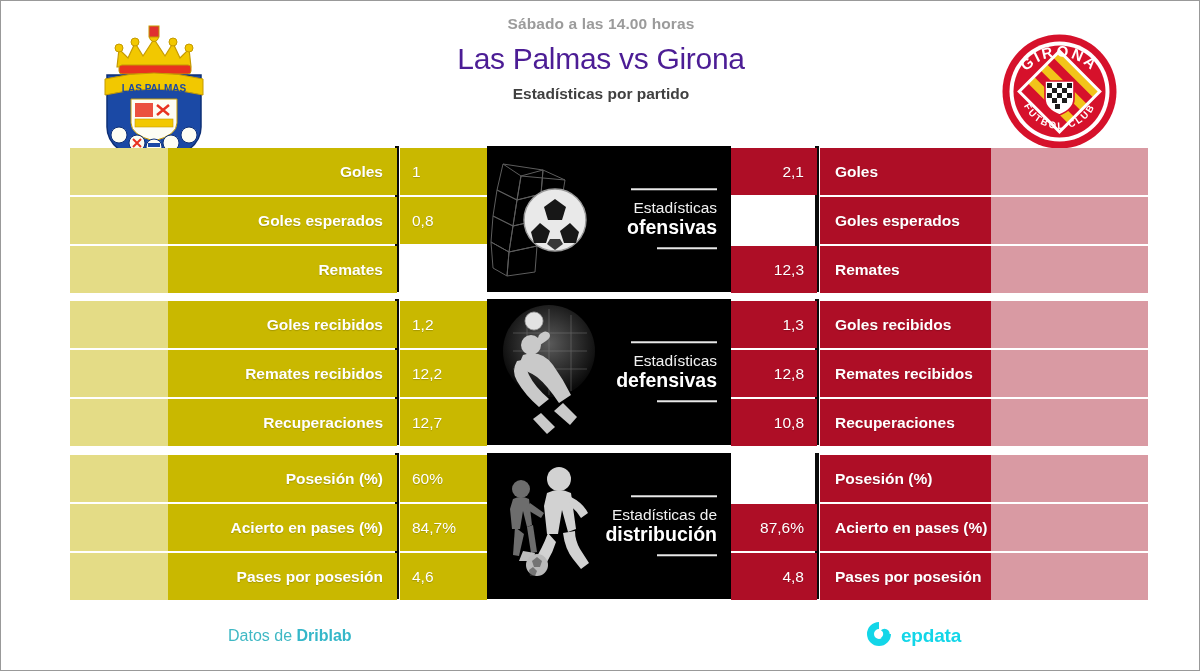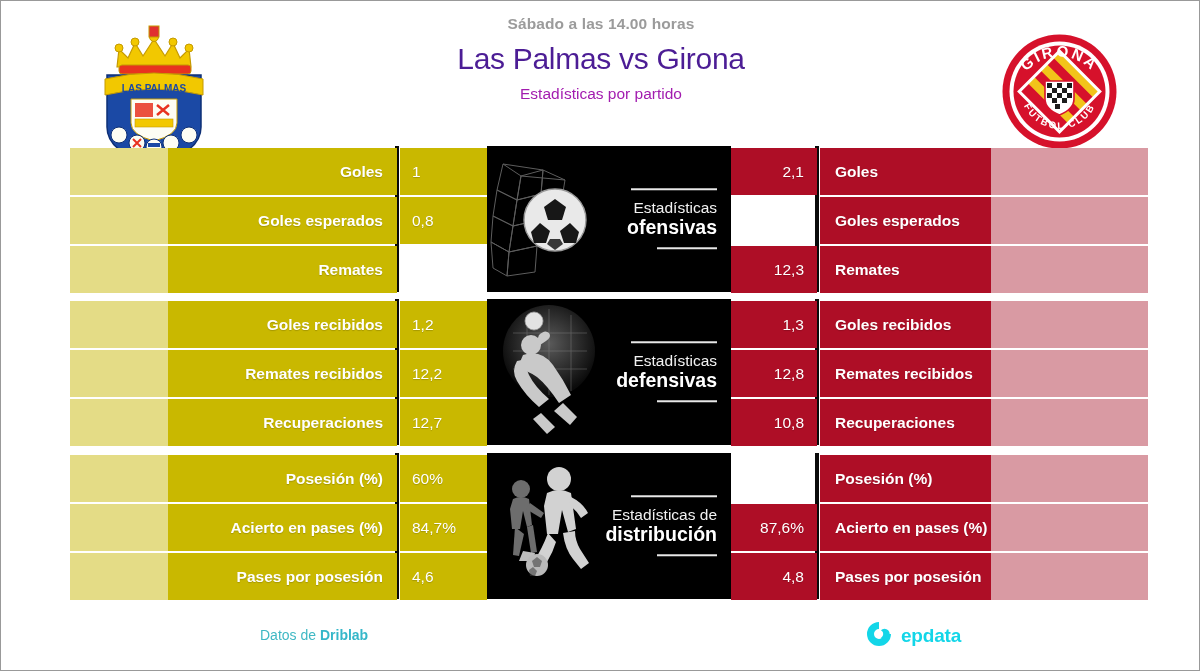--- a/index.html
+++ b/index.html
@@ -9,21 +9,21 @@
     font-family:"Liberation Sans", sans-serif;
     position:relative; overflow:hidden;
     border:1px solid #999;
   }
 
   
   .header { position:absolute; left:0; top:0; width:1200px; height:145px; }
   .hdr-center { position:absolute; left:300px; top:14px; width:600px; text-align:center; }
   .kickoff { font-size:15.5px; font-weight:bold; color:#9b9b9b; letter-spacing:.1px; }
   .matchup { font-size:30px; font-weight:normal; color:#4c1d95; margin-top:9px; letter-spacing:-.3px; }
-  .subtitle { font-size:15.5px; font-weight:normal; color:#a21caf; margin-top:9px; }
+  .subtitle { font-size:15.5px; font-weight:bold; color:#404040; margin-top:9px; }
 
   
   .crest { position:absolute; }
   #crest-home { left:96px; top:22px; width:114px; height:142px; }
   #crest-away { left:1000px; top:32px; width:117px; height:117px; }
 
   
   .board { position:absolute; left:8px; top:145px; width:1200px; height:461px; }
   .group { position:absolute; left:0; width:1200px; height:146px; }
   .group.g0 { top:0; }
@@ -98,22 +98,22 @@
   }
   .panel-rule { height:2px; background:#e8e8e8; margin-left:auto; }
   .panel-rule.top { width:86px; margin-bottom:9px; }
   .panel-rule.bot { width:60px; margin-top:9px; }
   .panel-l1 { font-size:15.5px; color:#f2f2f2; line-height:1.1; }
   .panel-l2 { font-size:19.5px; font-weight:bold; color:#ffffff; line-height:1.15; }
 
   
   .footer { position:absolute; left:0; top:606px; width:1200px; height:65px; background:#fff; }
   .credit {
-    position:absolute; left:259px; top:20px;
-    font-size:14px; color:#35b7c9; font-weight:bold;
+    position:absolute; left:227px; top:20px;
+    font-size:16px; color:#35b7c9; font-weight:bold;
   }
   .credit .light { font-weight:normal; color:#3fb8c4; }
   .epdata { position:absolute; left:865px; top:14px; display:flex; align-items:flex-end; gap:9px; }
   .epdata-name { font-size:19px; font-weight:bold; color:#13d6e8; letter-spacing:-.2px; }
 </style>
 </head>
 <body>
 
 <div class="header" data-name="header">
   <div class="hdr-center" data-name="header-text-block">

